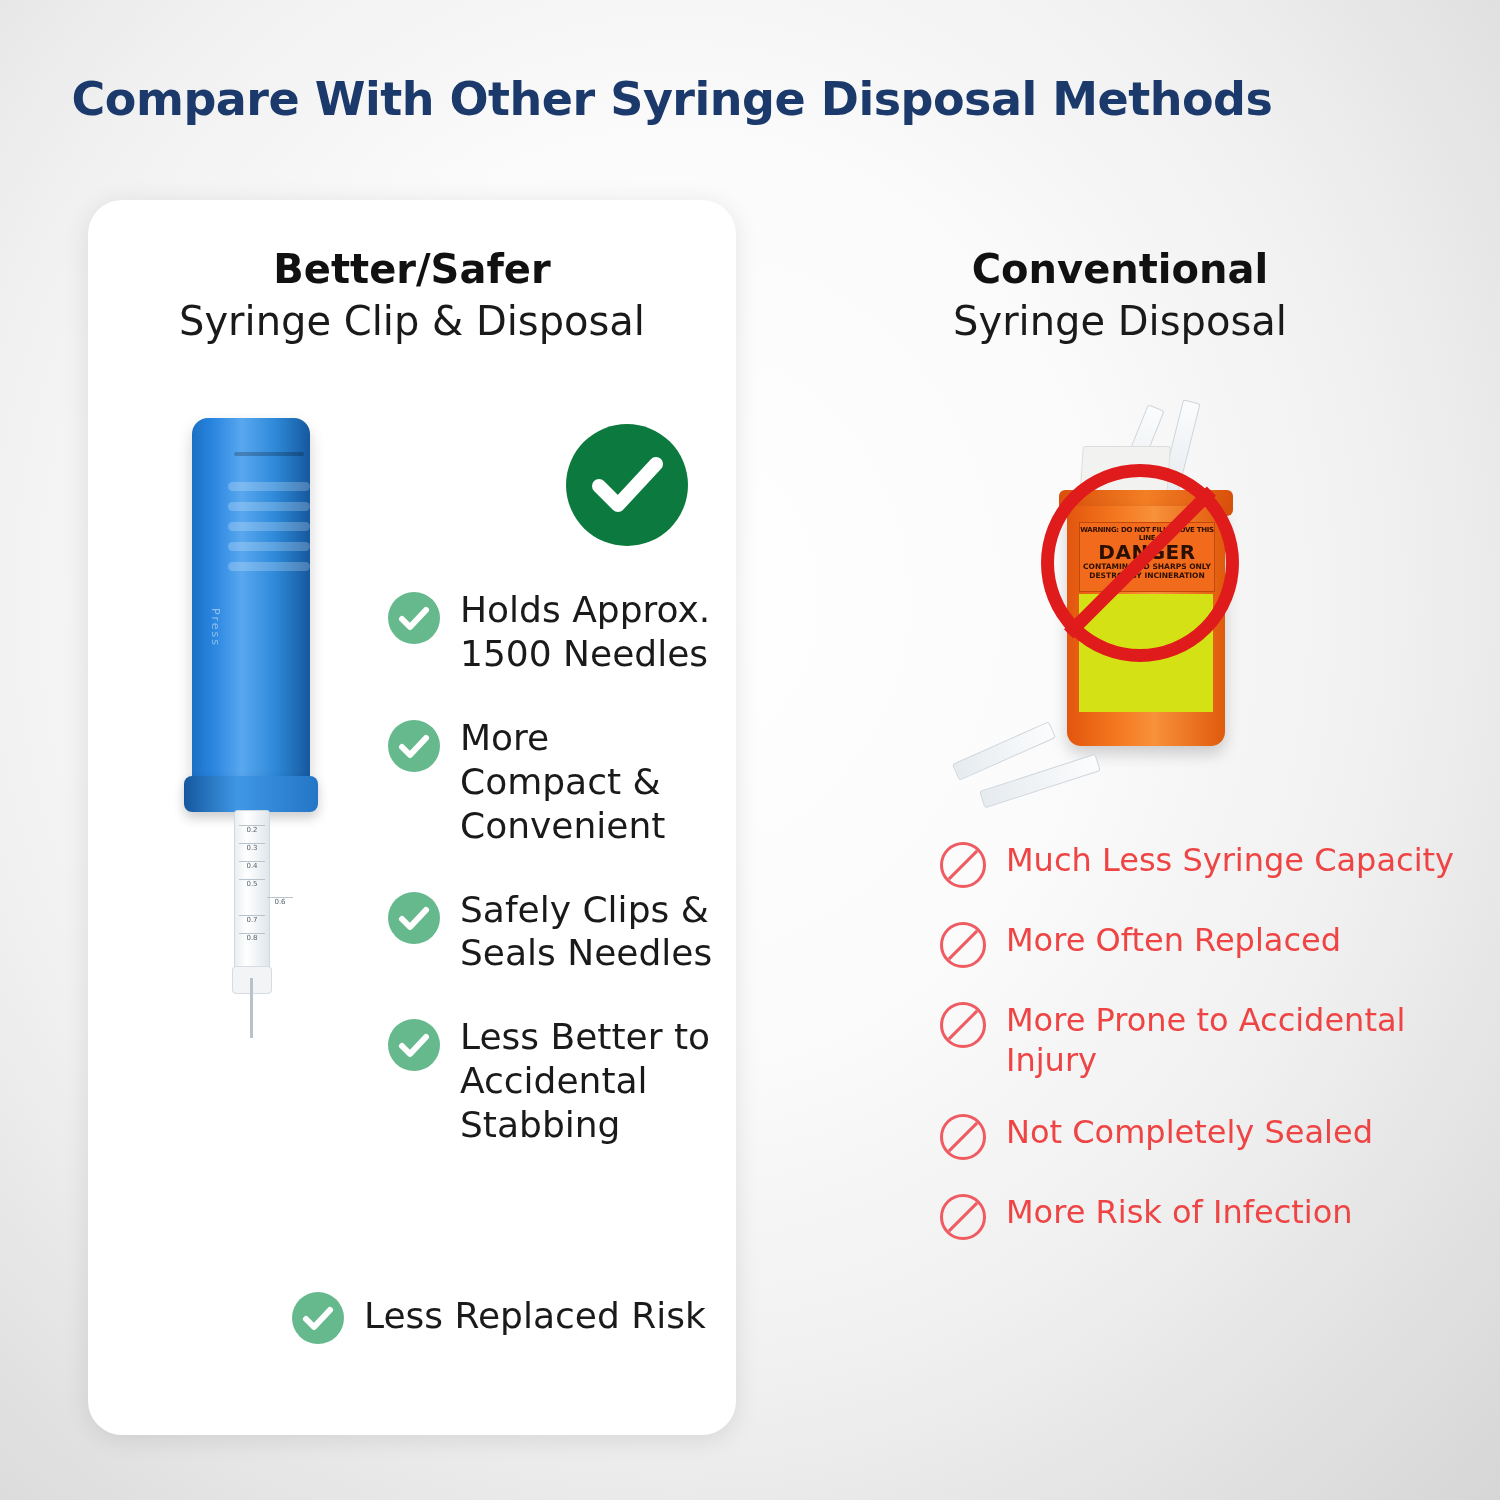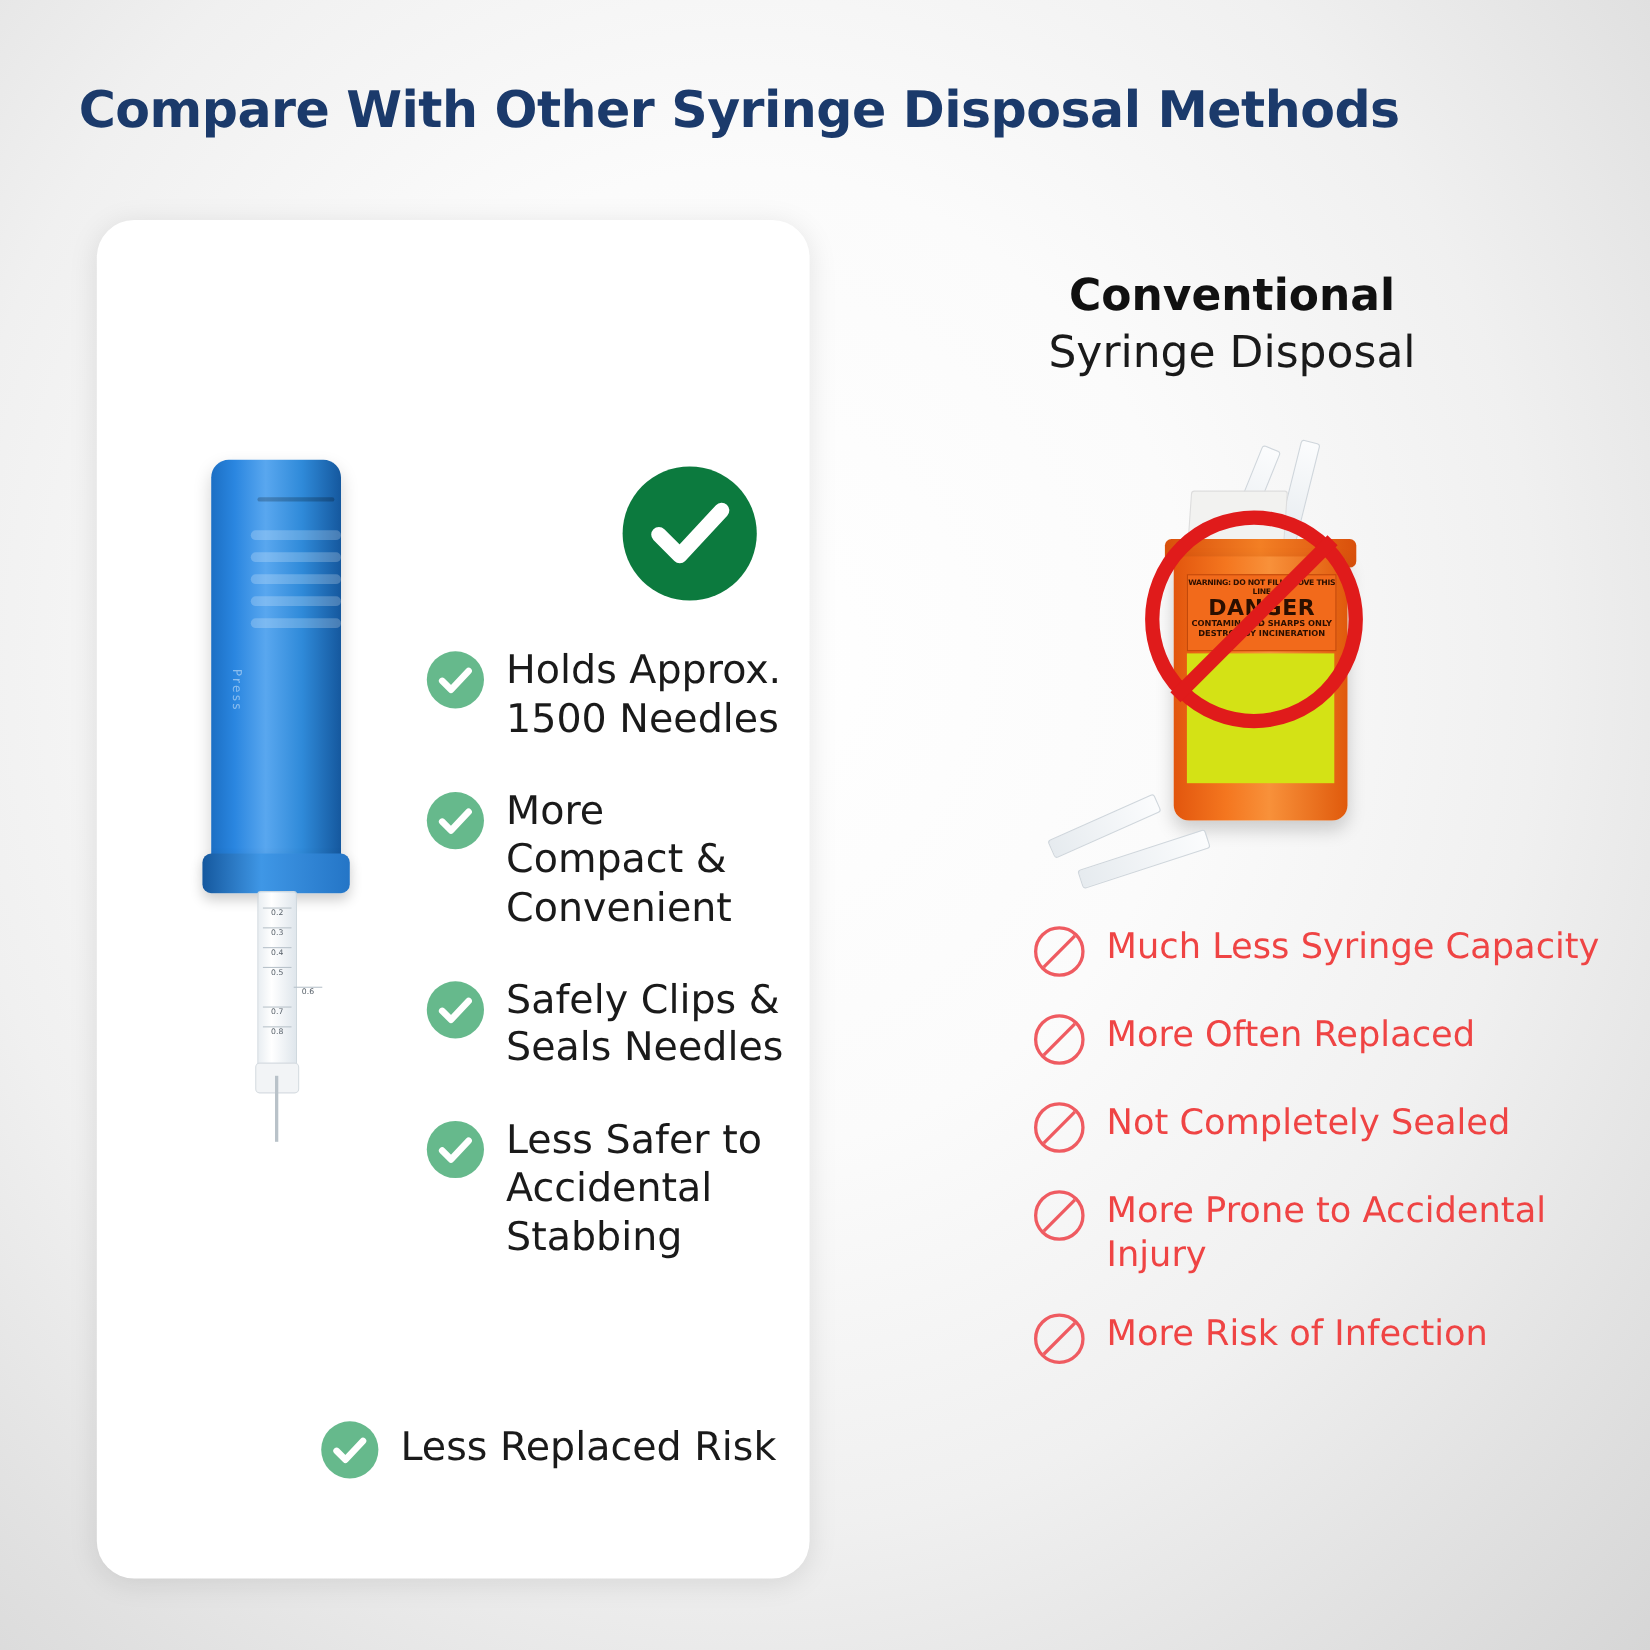--- a/index.html
+++ b/index.html
@@ -330,20 +330,24 @@
     color: #ef4444;
   }
 </style>
 </head>
 <body>
 
 <div class="page-title">Compare With Other Syringe Disposal Methods</div>
 
 <div class="card">
 
+  <div class="left-head col-head">
+    <div class="h1">Better/Safer</div>
+    <div class="h2">Syringe Clip &amp; Disposal</div>
+  </div>
 
   <div class="big-check">
     <svg width="122" height="122" viewBox="0 0 122 122" aria-hidden="true">
       <path d="M33 62 L52 81 L90 40" fill="none" stroke="#ffffff" stroke-width="14" stroke-linecap="round" stroke-linejoin="round"></path>
     </svg>
   </div>
 
   <div class="product">
     <div class="clip-body">
       <div class="clip-slot"></div>
@@ -400,21 +404,21 @@
       </div>
       <div class="ci-text">Safely Clips &amp; Seals Needles</div>
     </div>
 
     <div class="check-item">
       <div class="ci-icon">
         <svg width="52" height="52" viewBox="0 0 52 52" aria-hidden="true">
           <path d="M14 27 L22 35 L38 18" fill="none" stroke="#ffffff" stroke-width="6" stroke-linecap="round" stroke-linejoin="round"></path>
         </svg>
       </div>
-      <div class="ci-text">Less Safer to Accidental Stabbing</div>
+      <div class="ci-text">Less Better to Accidental Stabbing</div>
     </div>
 
   </div>
 
   <div class="last-item">
     <div class="ci-icon">
       <svg width="52" height="52" viewBox="0 0 52 52" aria-hidden="true">
         <path d="M14 27 L22 35 L38 18" fill="none" stroke="#ffffff" stroke-width="6" stroke-linecap="round" stroke-linejoin="round"></path>
       </svg>
     </div>
@@ -460,26 +464,26 @@
     <div class="xi-text">Much Less Syringe Capacity</div>
   </div>
 
   <div class="x-item">
     <div class="xi-icon"></div>
     <div class="xi-text">More Often Replaced</div>
   </div>
 
   <div class="x-item">
     <div class="xi-icon"></div>
-    <div class="xi-text">Not Completely Sealed</div>
+    <div class="xi-text">More Prone to Accidental Injury</div>
   </div>
 
   <div class="x-item">
     <div class="xi-icon"></div>
-    <div class="xi-text">More Prone to Accidental Injury</div>
+    <div class="xi-text">Not Completely Sealed</div>
   </div>
 
   <div class="x-item">
     <div class="xi-icon"></div>
     <div class="xi-text">More Risk of Infection</div>
   </div>
 
 </div>
 
 </body></html>

